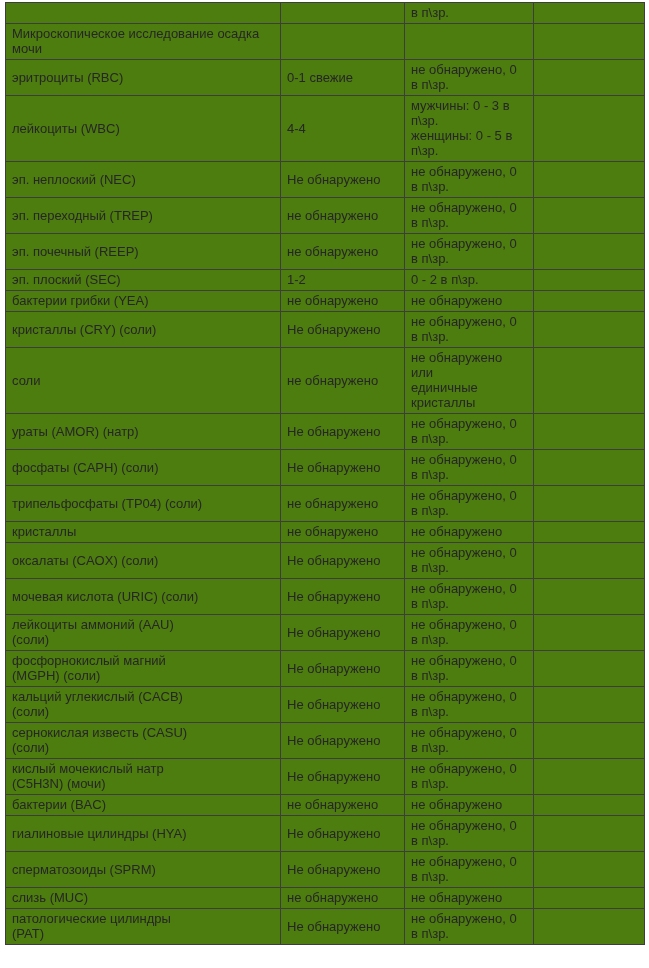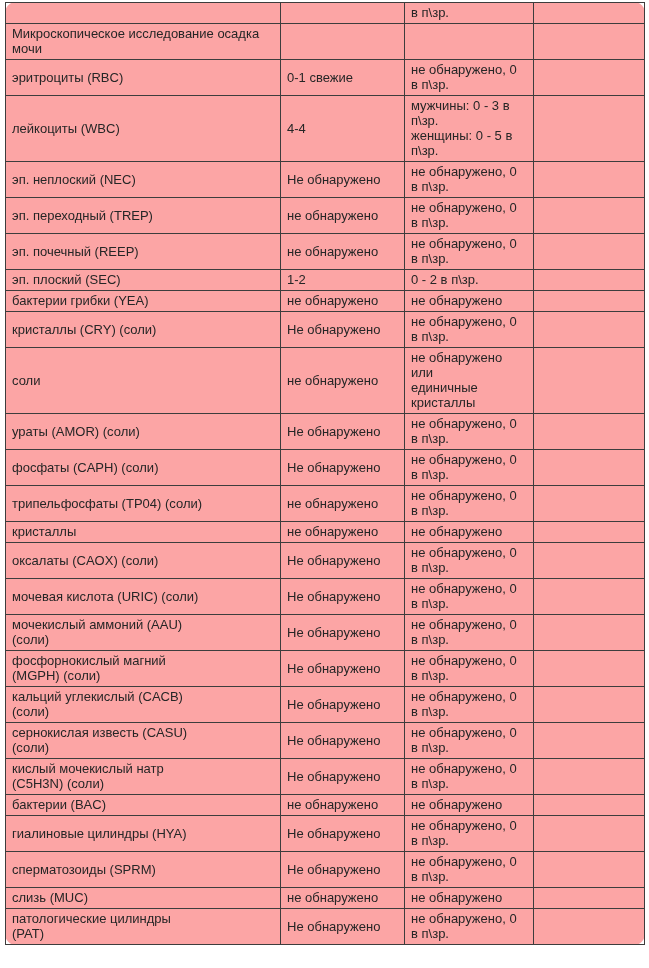--- a/index.html
+++ b/index.html
@@ -11,22 +11,21 @@
     width: 649px;
     height: 968px;
     font-family: "Liberation Sans", sans-serif;
     color: #262626;
     overflow: hidden;
   }
   table.lab-table {
     border-collapse: collapse;
     table-layout: fixed;
     margin: 2px 0 0 5px;
-    background: #fca5a5;
-    border-radius: 11px;
+    background: #4d7c0f;
   }
   table.lab-table td {
     border: 1px solid #3d3d3d;
     padding: 2px 6px 3px 6px;
     vertical-align: middle;
     font-size: 13px;
     line-height: 15px;
     white-space: pre-line;
     overflow: hidden;
     word-wrap: break-word;
@@ -130,21 +129,21 @@
     <td>соли</td>
     <td>не обнаружено</td>
     <td>не обнаружено
 или
 единичные
 кристаллы</td>
     <td></td>
   </tr>
 
   <tr>
-    <td>ураты (AMOR) (соли)</td>
+    <td>ураты (AMOR) (натр)</td>
     <td>Не обнаружено</td>
     <td>не обнаружено, 0
 в п\зр.</td>
     <td></td>
   </tr>
 
   <tr>
     <td>фосфаты (CAPH) (соли)</td>
     <td>Не обнаружено</td>
     <td>не обнаружено, 0
@@ -177,21 +176,21 @@
 
   <tr>
     <td>мочевая кислота (URIC) (соли)</td>
     <td>Не обнаружено</td>
     <td>не обнаружено, 0
 в п\зр.</td>
     <td></td>
   </tr>
 
   <tr>
-    <td>мочекислый аммоний (AAU)
+    <td>лейкоциты аммоний (AAU)
 (соли)</td>
     <td>Не обнаружено</td>
     <td>не обнаружено, 0
 в п\зр.</td>
     <td></td>
   </tr>
 
   <tr>
     <td>фосфорнокислый магний
 (MGPH) (соли)</td>
@@ -214,21 +213,21 @@
     <td>сернокислая известь (CASU)
 (соли)</td>
     <td>Не обнаружено</td>
     <td>не обнаружено, 0
 в п\зр.</td>
     <td></td>
   </tr>
 
   <tr>
     <td>кислый мочекислый натр
-(C5H3N) (соли)</td>
+(C5H3N) (мочи)</td>
     <td>Не обнаружено</td>
     <td>не обнаружено, 0
 в п\зр.</td>
     <td></td>
   </tr>
 
   <tr>
     <td>бактерии (BAC)</td>
     <td>не обнаружено</td>
     <td>не обнаружено</td>

